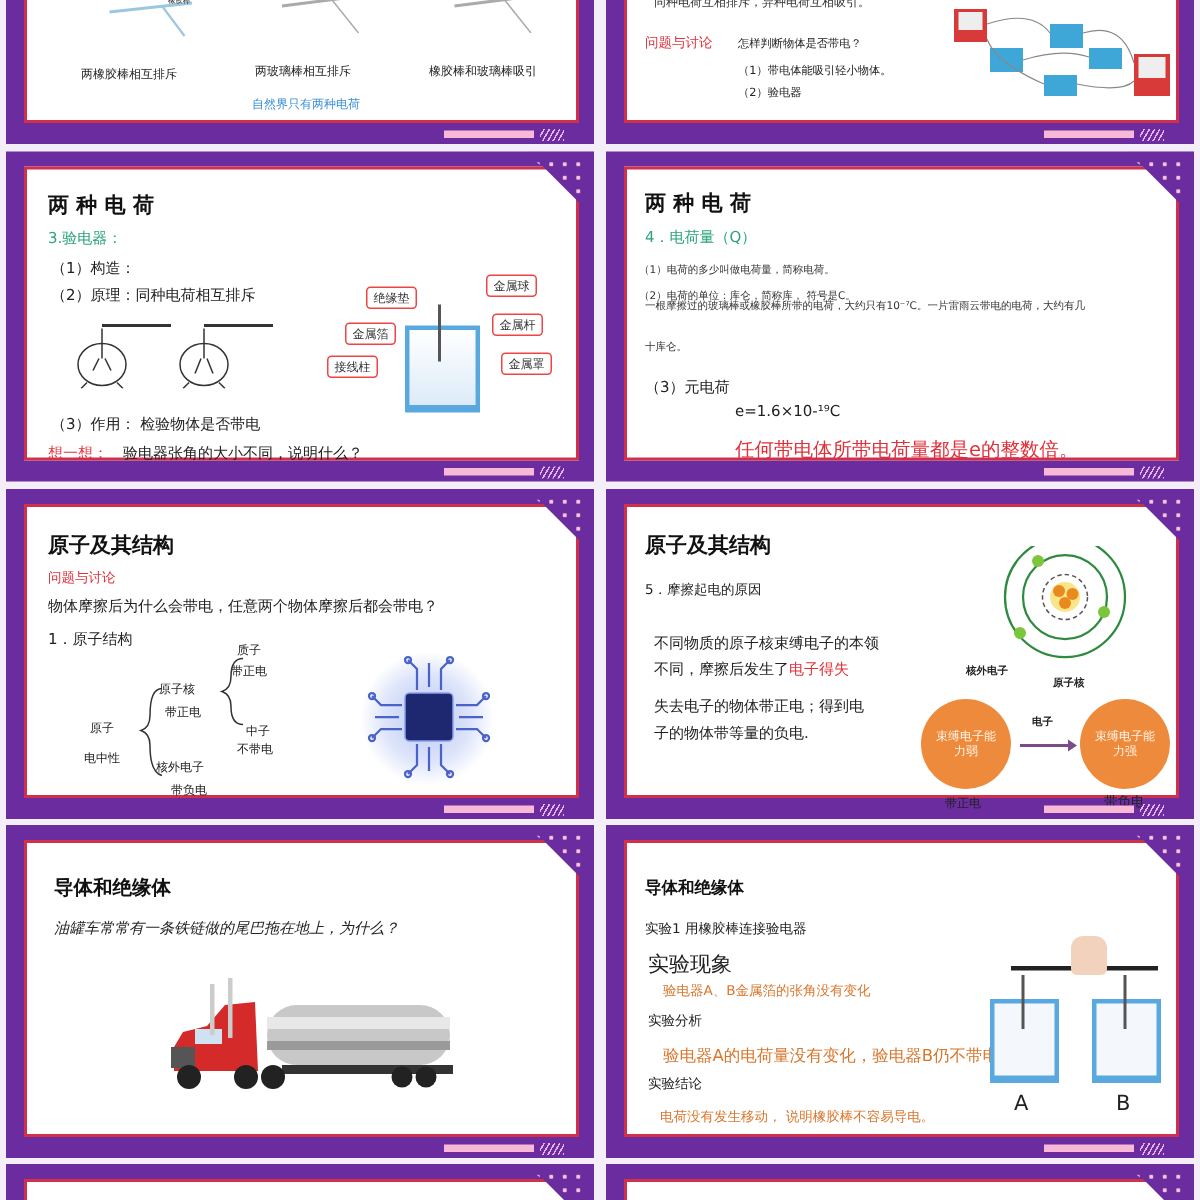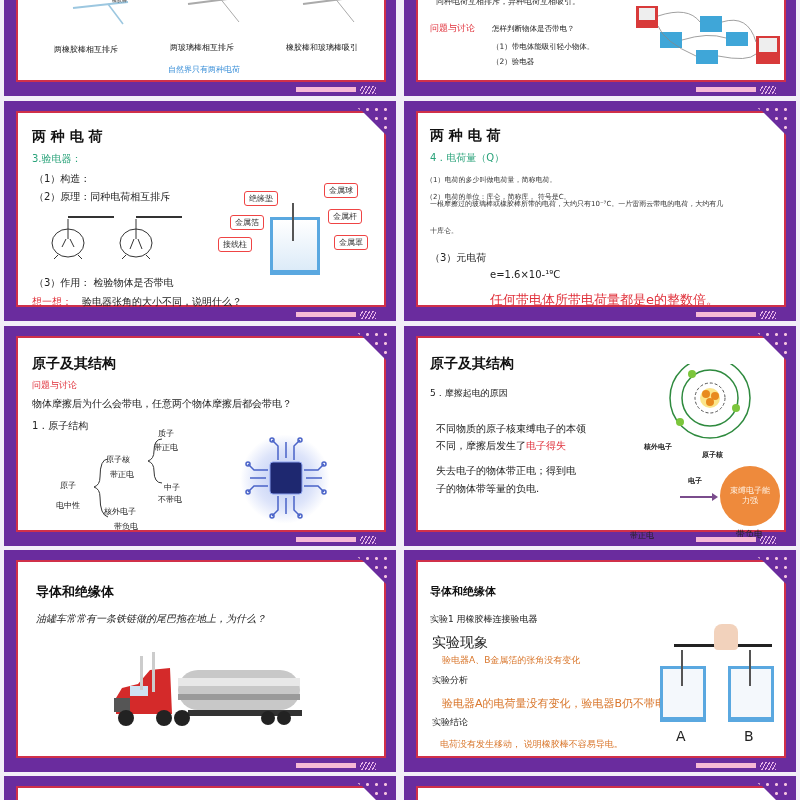--- a/index.html
+++ b/index.html
@@ -226,20 +226,21 @@
       <circle cx="52" cy="34" r="10" fill="#fbe58a"></circle>
       <circle cx="48" cy="30" r="4" fill="#e88a1e"></circle>
         <circle cx="57" cy="32" r="4" fill="#e88a1e"></circle>
         <circle cx="52" cy="38" r="4" fill="#e88a1e"></circle>
       <circle cx="34" cy="10" r="4" fill="#7cc63c"></circle>
         <circle cx="78" cy="44" r="4" fill="#7cc63c"></circle>
         <circle cx="22" cy="58" r="4" fill="#7cc63c"></circle>
     </svg>
     <span class="t" style="left:226px; top:104px; font-size:7px; font-weight:bold;">核外电子</span>
     <span class="t" style="left:284px; top:112px; font-size:7px; font-weight:bold;">原子核</span>
+    <div class="orange-circle" style="left:196px; top:128px; width:60px; height:60px; padding:0 10px; box-sizing:border-box;">束缚电子能力弱</div>
     <div class="orange-circle" style="left:302px; top:128px; width:60px; height:60px; padding:0 10px; box-sizing:border-box;">束缚电子能力强</div>
     <span class="t" style="left:270px; top:138px; font-size:7px; font-weight:bold;">电子</span>
     <div style="position:absolute; left:262px; top:158px; width:34px; height:2px; background:#7a4c8c;"></div>
     <div style="position:absolute; left:294px; top:155px; width:0; height:0; border-left:6px solid #7a4c8c; border-top:4px solid transparent; border-bottom:4px solid transparent;"></div>
     <span class="t" style="left:212px; top:192px; font-size:8px;">带正电</span>
     <span class="t" style="left:318px; top:190px; font-size:9px;">带负电</span>
   </div>
   <div class="corner"></div>
   <div class="dots"></div>
   <div class="bar"></div>

